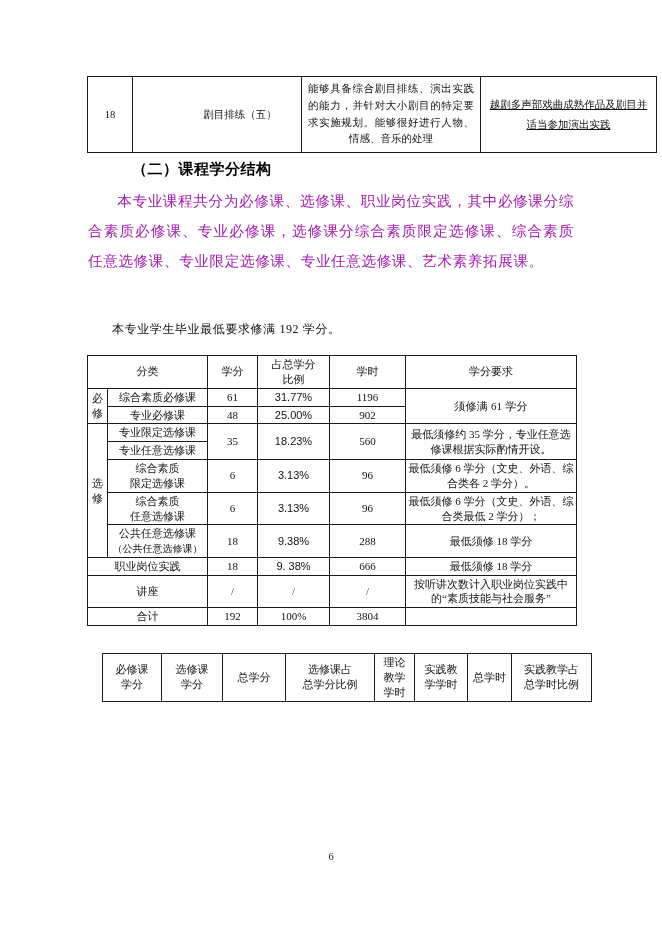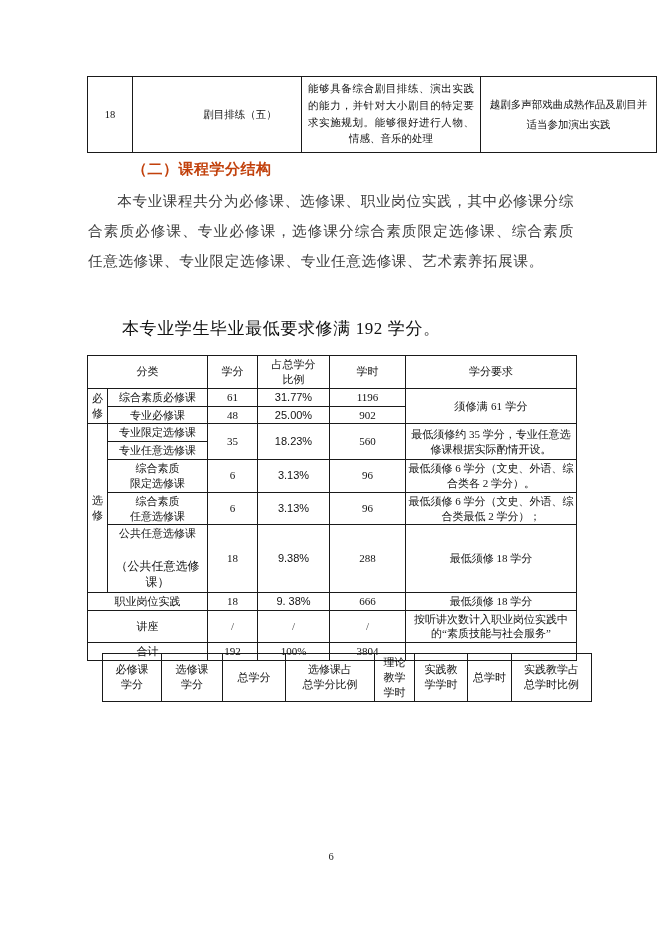--- a/index.html
+++ b/index.html
@@ -39,50 +39,50 @@
   #top-table {
     position: absolute;
     left: 87px;
     top: 76px;
     width: 489px;
   }
   #top-table td { font-size: 10.5px; }
   #top-table td.c-num   { width: 40px; }
   #top-table td.c-name  { width: 118px; padding-left: 48px; }
   #top-table td.c-desc  { width: 166px; text-align: justify; text-align-last: center; padding: 4px 6px; line-height: 1.6; }
-  #top-table td.c-req   { width: 163px; padding: 4px 6px; line-height: 1.9; }
+  #top-table td.c-req   { width: 163px; padding: 4px 6px; line-height: 1.9; text-decoration: underline; }
 
   
   .heading2 {
     position: absolute;
     left: 132px;
     top: 160px;
     font-size: 15px;
     font-weight: bold;
     letter-spacing: 0.5px;
-    color: #c2410c;
+    color: #000000;
   }
   .bodytext {
     position: absolute;
     left: 88px;
     top: 186px;
     width: 486px;
     font-size: 14.6px;
     line-height: 30px;
     text-align: justify;
     text-indent: 2em;
-    color: #404040;
+    color: #a21caf;
     letter-spacing: 0.6px;
   }
   .bodytext2 {
     position: absolute;
     left: 88px;
     top: 314px;
     width: 486px;
-    font-size: 17px;
+    font-size: 12px;
     line-height: 30px;
     text-indent: 2em;
     color: #111;
     letter-spacing: 0.6px;
   }
 
   
   #credit-table {
     position: absolute;
     left: 87px;
@@ -105,21 +105,21 @@
     padding: 2px 1px;
   }
   .hdr { font-size: 11.5px; }
   .pct-bold { font-weight: bold; font-size: 11.5px; font-family: "Liberation Sans", sans-serif; }
   .num-cell { font-size: 11.5px; }
   .num-small { font-size: 9.5px; }
   .req-small { font-size: 8px; letter-spacing: 0.2px; }
   .req-left { text-align: left; padding: 2px 6px; font-size: 9.5px; line-height: 1.7; }
   .req-mid  { font-size: 10.5px; line-height: 1.6; padding: 2px 6px; margin-left: 40px; }
   .req-mid2 { font-size: 10.5px; line-height: 1.5; padding: 3px 6px; }
-  .cat-sub { display: block; font-size: 12px; margin-top: 17px; }
+  .cat-sub { display: block; font-size: 10px; margin-top: 1px; }
   .two-line { line-height: 1.5; }
   .slash { font-size: 12px; color: #444; }
 
   
   #summary-table {
     position: absolute;
     left: 102px;
     top: 653px;
     width: 489px;
   }

